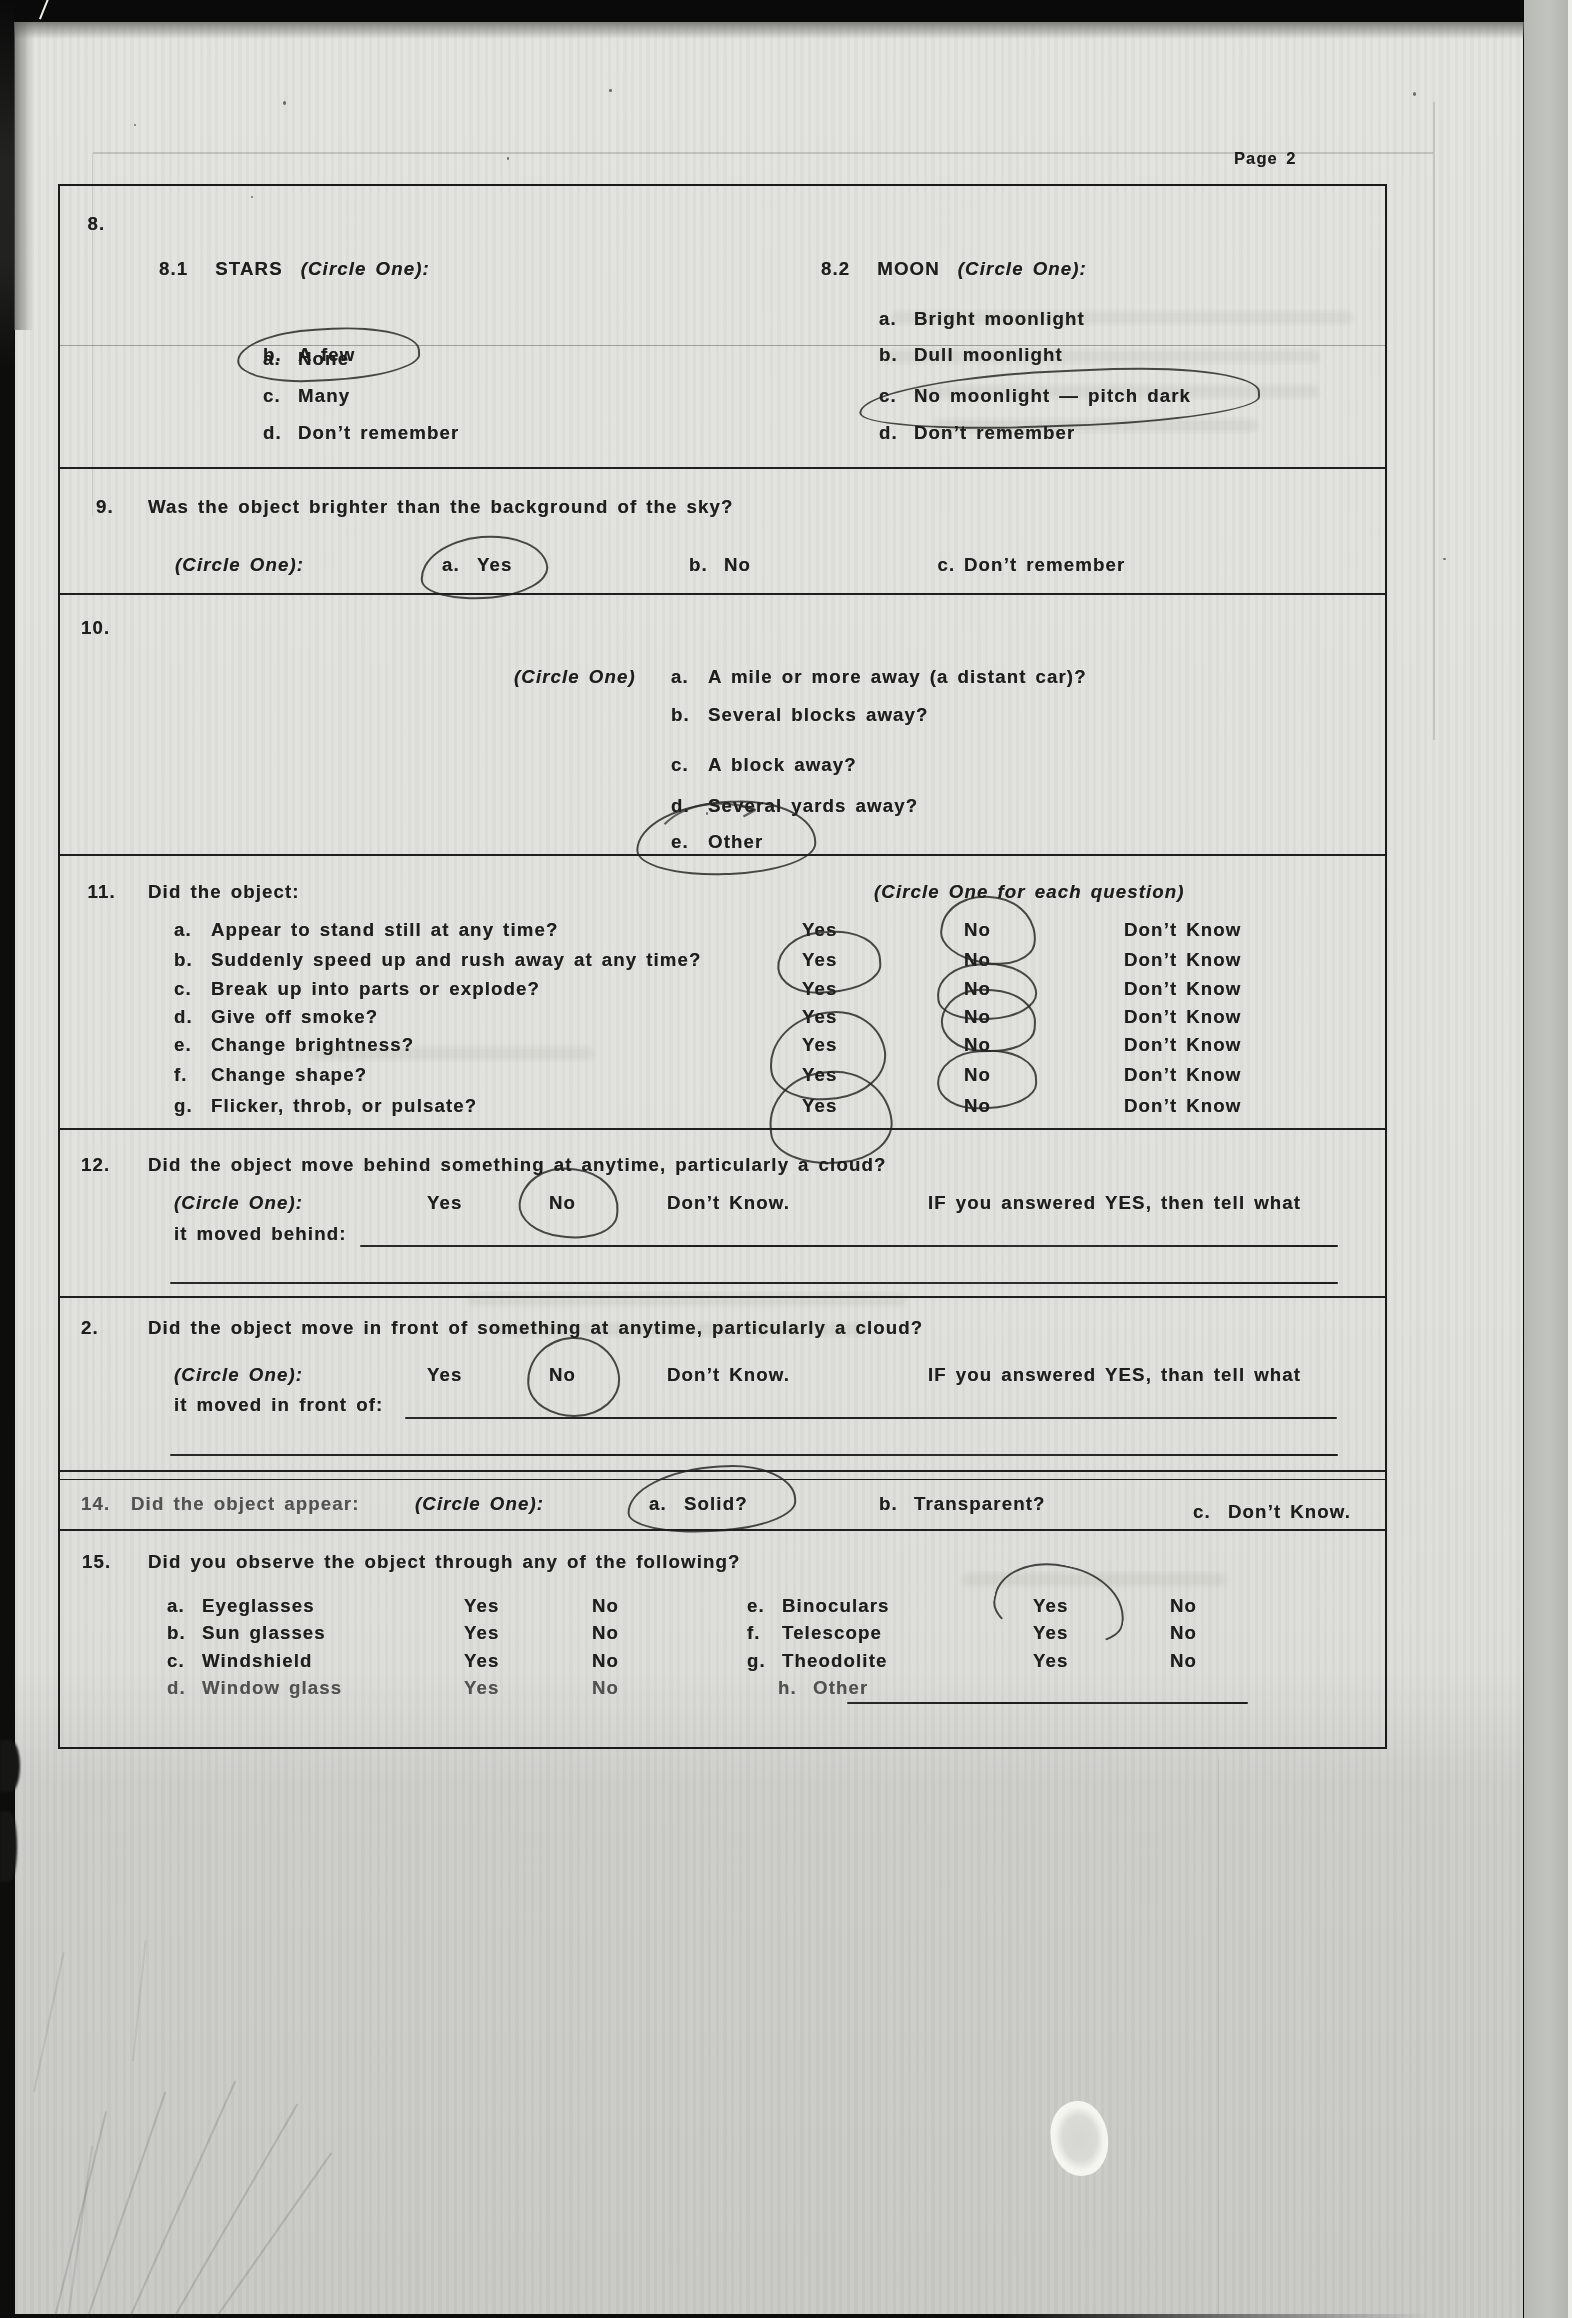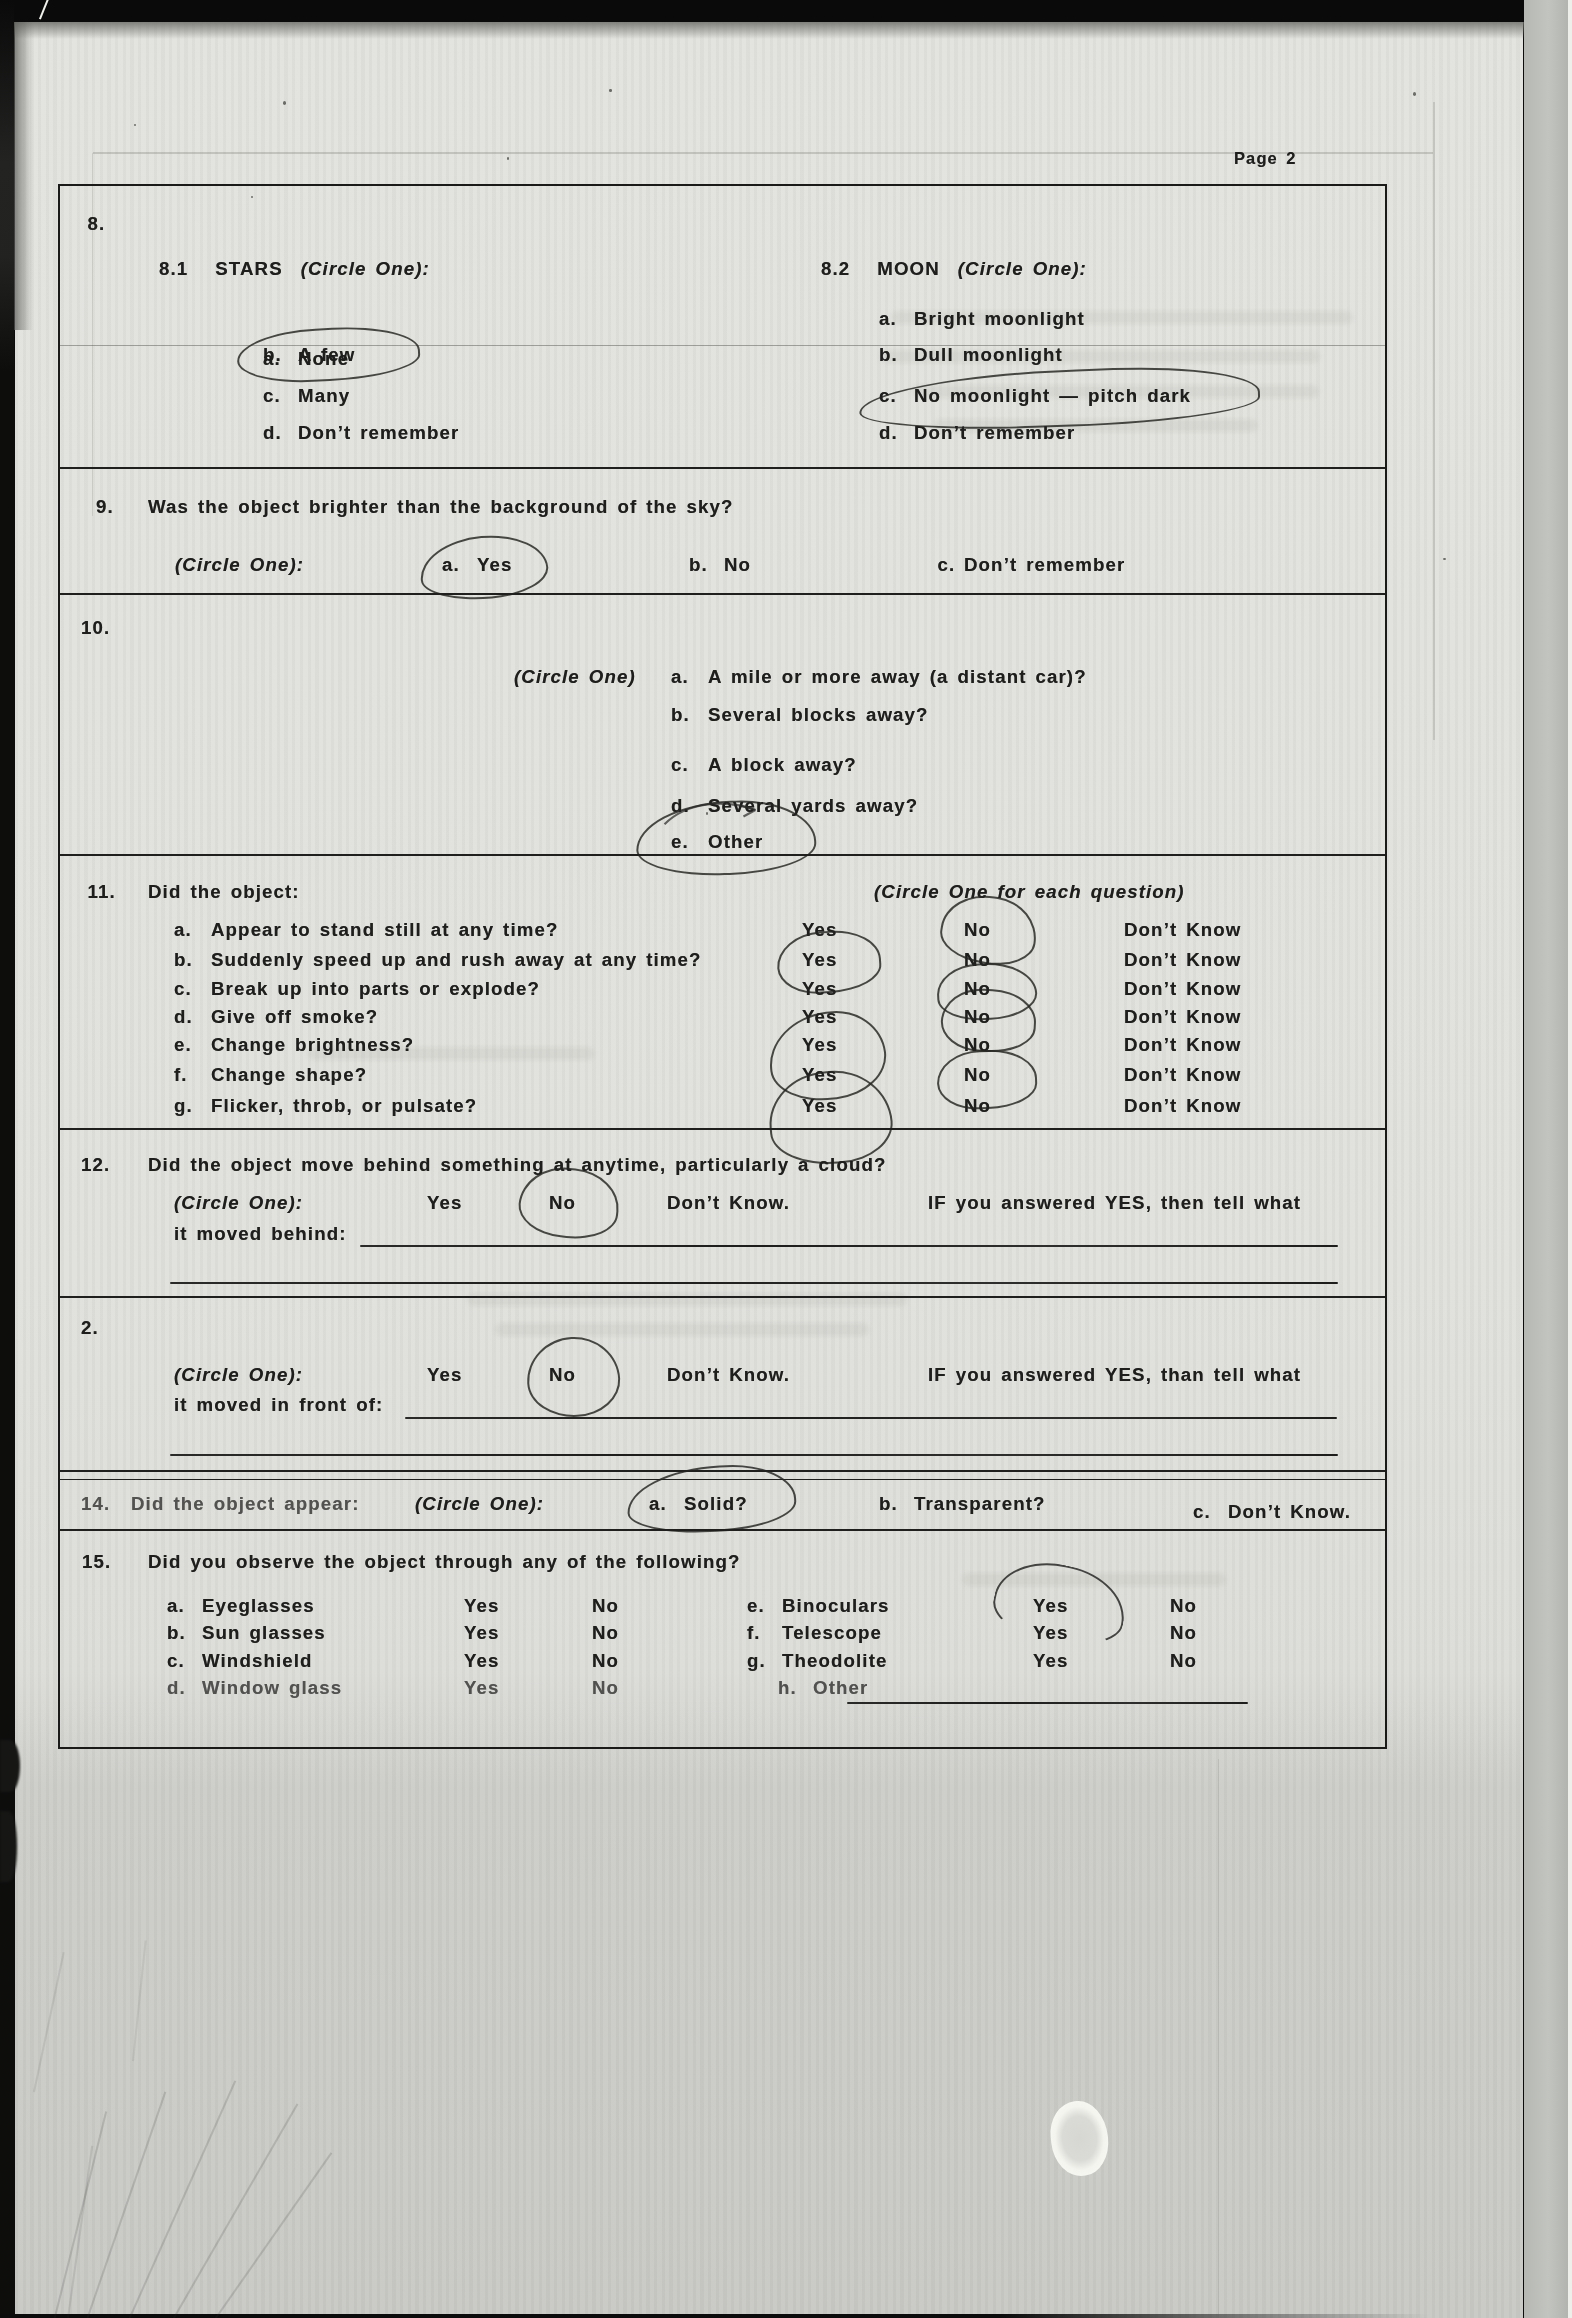--- a/index.html
+++ b/index.html
@@ -205,20 +205,21 @@
     <div class="t" style="left:607px;top:1007px;">Don’t Know.</div>
     <div class="t" style="left:868px;top:1007px;">IF you answered YES, then tell what</div>
     <div class="mark" style="left:459px;top:982px;width:96px;height:66px;transform:rotate(6deg);border-radius:50% 50% 52% 48%/62% 58% 42% 44%;"></div>
     <div class="t" style="left:114px;top:1038px;">it moved behind:</div>
     <div class="blankline" style="left:300px;top:1059px;width:978px;"></div>
     <div class="blankline" style="left:110px;top:1096px;width:1168px;"></div>
 
     <div class="divider" style="top:1110px;height:1.6px;"></div>
 
     <div class="t" style="left:21px;top:1132px;">2.</div>
+    <div class="t" style="left:88px;top:1132px;">Did the object move in front of something at anytime, particularly a cloud?</div>
     <div class="t it" style="left:114px;top:1179px;">(Circle One):</div>
     <div class="t" style="left:367px;top:1179px;">Yes</div>
     <div class="t" style="left:489px;top:1179px;">No</div>
     <div class="t" style="left:607px;top:1179px;">Don’t Know.</div>
     <div class="t" style="left:868px;top:1179px;">IF you answered YES, than tell what</div>
     <div class="mark" style="left:467px;top:1151px;width:89px;height:76px;transform:rotate(-3deg);border-radius:50% 50% 48% 52%/55% 55% 45% 45%;"></div>
     <div class="t" style="left:114px;top:1209px;">it moved in front of:</div>
     <div class="blankline" style="left:345px;top:1231px;width:932px;"></div>
     <div class="blankline" style="left:110px;top:1268px;width:1168px;"></div>
 

